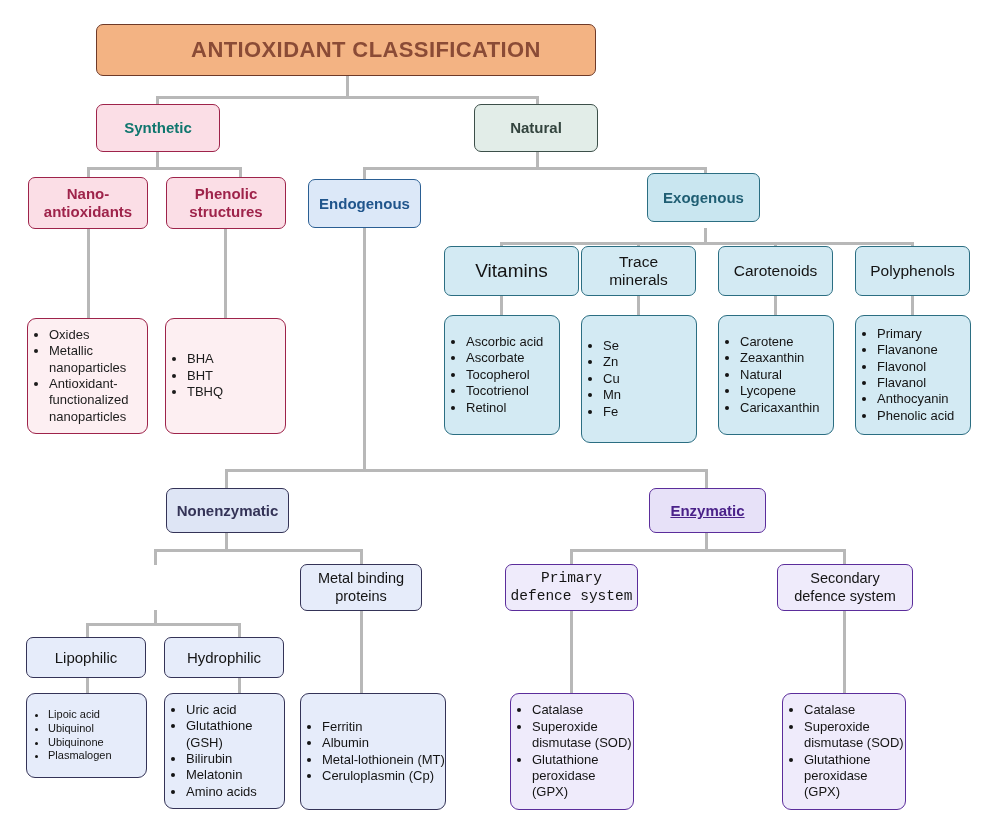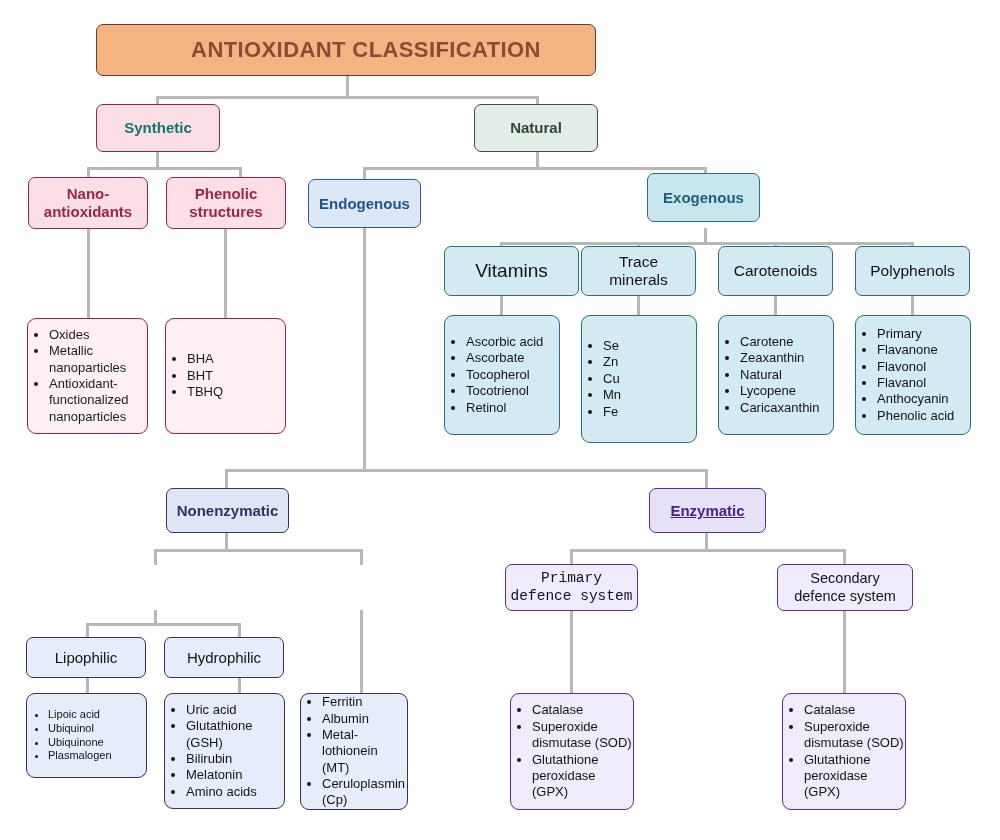--- a/index.html
+++ b/index.html
@@ -235,20 +235,24 @@
 
   <div class="node t-navy bold" style="left:166px; top:488px; width:123px; height:45px; font-size:15px;">
     <span>Nonenzymatic</span>
   </div>
 
   <div class="node t-purple bold" style="left:649px; top:488px; width:117px; height:45px; font-size:15px;text-decoration:underline;">
     <span>Enzymatic</span>
   </div>
 
 
+  <div class="node t-navylt" style="left:300px; top:564px; width:122px; height:47px; font-size:14.5px; white-space:pre-line;">
+    <span>Metal binding
+proteins</span>
+  </div>
 
   <div class="node t-purplelt" style="left:505px; top:564px; width:133px; height:47px; font-size:14.5px; white-space:pre-line;font-family:Liberation Mono, monospace;">
     <span>Primary
 defence system</span>
   </div>
 
   <div class="node t-purplelt" style="left:777px; top:564px; width:136px; height:47px; font-size:14.5px; white-space:pre-line;">
     <span>Secondary
 defence system</span>
   </div>
@@ -273,21 +277,21 @@
   <div class="node list t-navylt" style="left:164px; top:693px; width:121px; height:116px; font-size:13px;">
     <ul>
         <li>Uric acid</li>
         <li>Glutathione (GSH)</li>
         <li>Bilirubin</li>
         <li>Melatonin</li>
         <li>Amino acids</li>
       </ul>
   </div>
 
-  <div class="node list t-navylt" style="left:300px; top:693px; width:108px; height:117px; font-size:13px;">
+  <div class="node list t-navylt" style="left:300px; top:693px; width:146px; height:117px; font-size:13px;">
     <ul>
         <li>Ferritin</li>
         <li>Albumin</li>
         <li>Metal-lothionein (MT)</li>
         <li>Ceruloplasmin (Cp)</li>
       </ul>
   </div>
 
   <div class="node list t-purplelt" style="left:510px; top:693px; width:124px; height:117px; font-size:13px;">
     <ul>

